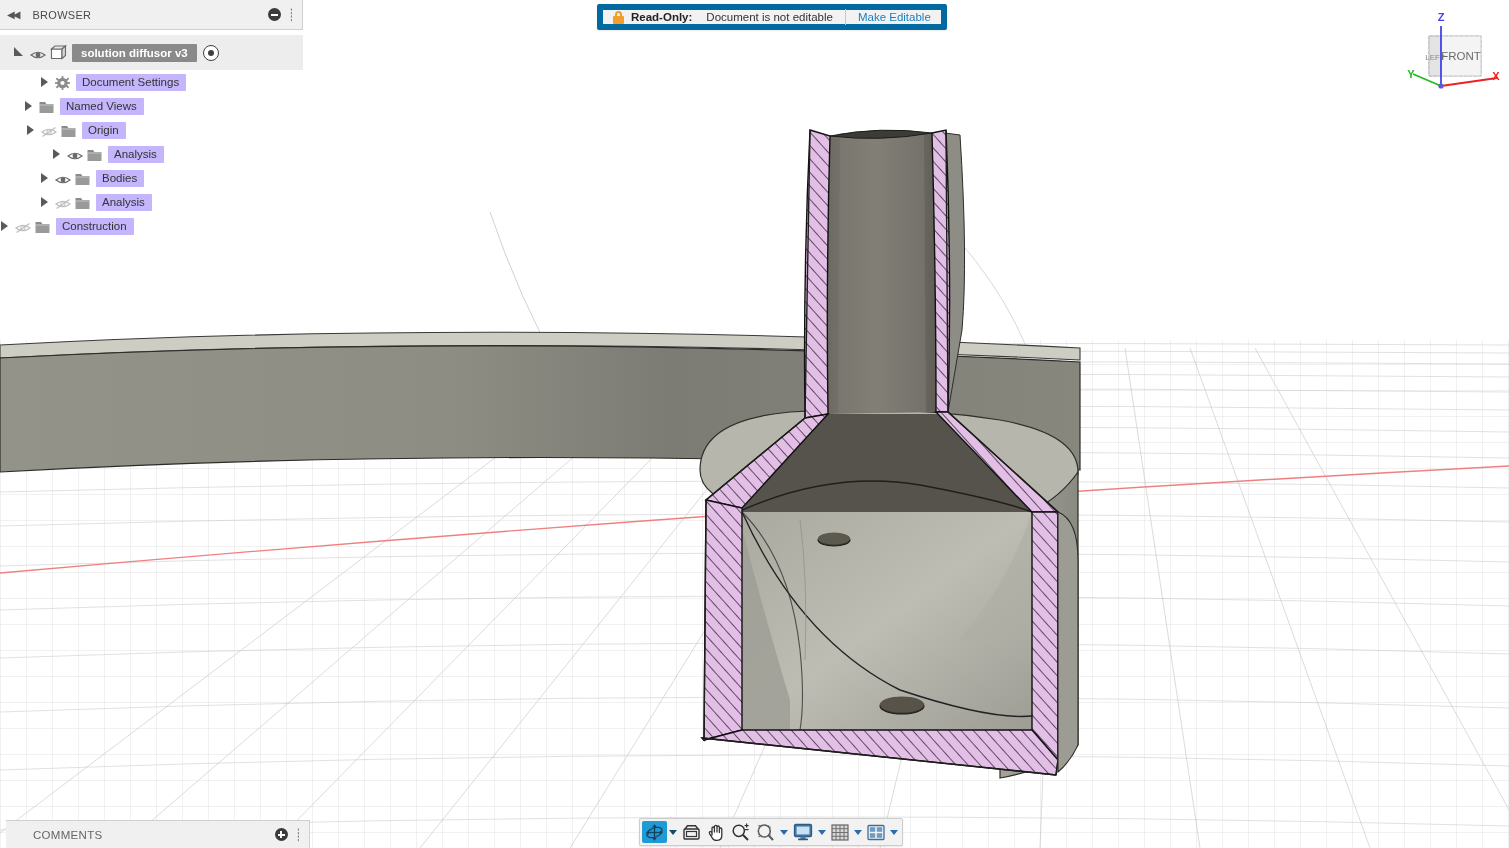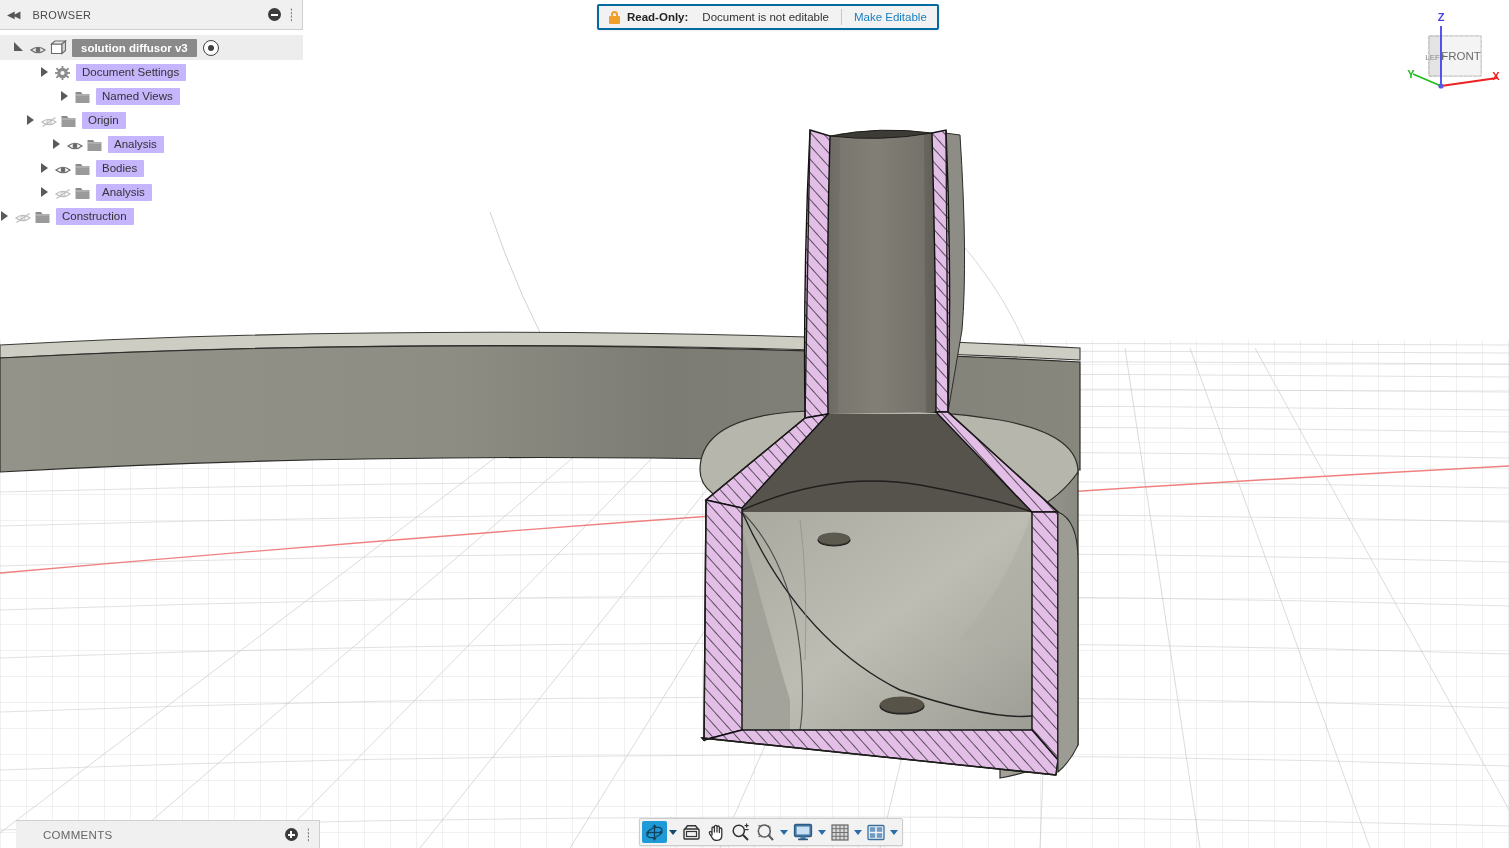--- a/index.html
+++ b/index.html
@@ -11,21 +11,21 @@
   #app{position:absolute;inset:0;}
 
   
   .viewport{position:absolute;left:0;top:0;width:1509px;height:848px;overflow:hidden;background:#ffffff;}
   .vp-svg{position:absolute;left:0;top:0;}
 
   
   .readonly-bar{
     position:absolute;left:597px;top:4px;height:26px;
     display:flex;align-items:center;
-    background:#f2f2f2;border:2px solid #0369a1;
+    background:#f2f2f2;border:6px solid #0369a1;
     border-radius:2px;
     padding:0 10px;box-sizing:border-box;
     font-size:11.5px;color:#333;
     box-shadow:0 1px 2px rgba(0,0,0,.08);
   }
   .lock-icon{width:11px;height:13px;position:relative;margin-right:7px;flex:0 0 auto;}
   .lock-icon .body{position:absolute;left:0;bottom:0;width:11px;height:8px;background:#f0a02a;border-radius:1px;}
   .lock-icon .shackle{position:absolute;left:2px;top:0;width:7px;height:7px;border:2px solid #f0a02a;border-bottom:none;border-radius:4px 4px 0 0;box-sizing:border-box;}
   .ro-label{font-weight:bold;color:#222;margin-right:14px;}
   .ro-text{color:#333;margin-right:12px;text-align:center;}
@@ -72,31 +72,31 @@
     border-bottom:0 solid transparent;
   }
   .eye{width:16px;height:12px;flex:0 0 auto;margin-right:4px;cursor:pointer;}
   .folder{width:15px;height:13px;flex:0 0 auto;margin-right:6px;}
   .cube-ico{width:17px;height:15px;flex:0 0 auto;margin-right:5px;}
   .tlabel{
     font-size:11.5px;color:#333;background:#c4b5fd;
     padding:2px 7px 3px 6px;border-radius:1px;white-space:nowrap;
   }
   .tnode.root .tlabel{background:#8a8a8a;color:#fff;font-weight:bold;padding:3px 9px;}
-  .tnode.root{background:#ededed;height:25px;}
+  .tnode.root{background:#ededed;height:35px;}
   .radio-target{
     width:14px;height:14px;border-radius:50%;border:1.5px solid #3f3f3f;
     margin-left:6px;flex:0 0 auto;display:flex;align-items:center;justify-content:center;cursor:pointer;
     background:#fff;
   }
   .radio-target i{width:6px;height:6px;border-radius:50%;background:#3f3f3f;display:block;}
 
   
   .comments{
-    position:absolute;left:16px;bottom:0;width:303px;height:27px;
+    position:absolute;left:6px;bottom:0;width:303px;height:27px;
     background:#f0f0f0;border-top:1px solid #cfcfcf;border-right:1px solid #cfcfcf;
     display:flex;align-items:center;
   }
   .cm-title{margin-left:27px;font-size:11.5px;color:#666;letter-spacing:.3px;}
   .cm-right{position:absolute;right:4px;top:0;height:27px;display:flex;align-items:center;}
   .cm-plus{
     width:13px;height:13px;border-radius:50%;background:#3b3b3b;
     display:flex;align-items:center;justify-content:center;cursor:pointer;position:relative;
   }
   .cm-plus::before,.cm-plus::after{content:"";position:absolute;background:#fff;}
@@ -360,21 +360,21 @@
               <rect x="1.6" y="1.8" width="1.8" height="3" transform="rotate(-45 2.5 3.3)"></rect>
               <rect x="11.6" y="9.2" width="1.8" height="3" transform="rotate(-45 12.5 10.7)"></rect>
               <rect x="11.6" y="1.8" width="1.8" height="3" transform="rotate(45 12.5 3.3)"></rect>
               <rect x="1.6" y="9.2" width="1.8" height="3" transform="rotate(45 2.5 10.7)"></rect>
             </g>
           </svg>
         </span>
         <span class="tlabel">Document Settings</span>
       </div>
 
-      <div class="tnode" style="padding-left:60px">
+      <div class="tnode" style="padding-left:24px">
         <span class="arrow"></span>
         <span class="folder">
           <svg width="15" height="13" viewBox="0 0 15 13">
             <path d="M0.5 3 L0.5 12 L14.5 12 L14.5 3 Z" fill="#9a9a9a"></path>
             <path d="M0.5 3 L0.5 1 L6 1 L7.5 3 Z" fill="#8a8a8a"></path>
             <path d="M1 3.4 L14 3.4 L14 4.6 L1 4.6 Z" fill="#bdbdbd"></path>
           </svg>
         </span>
         <span class="tlabel">Named Views</span>
       </div>

